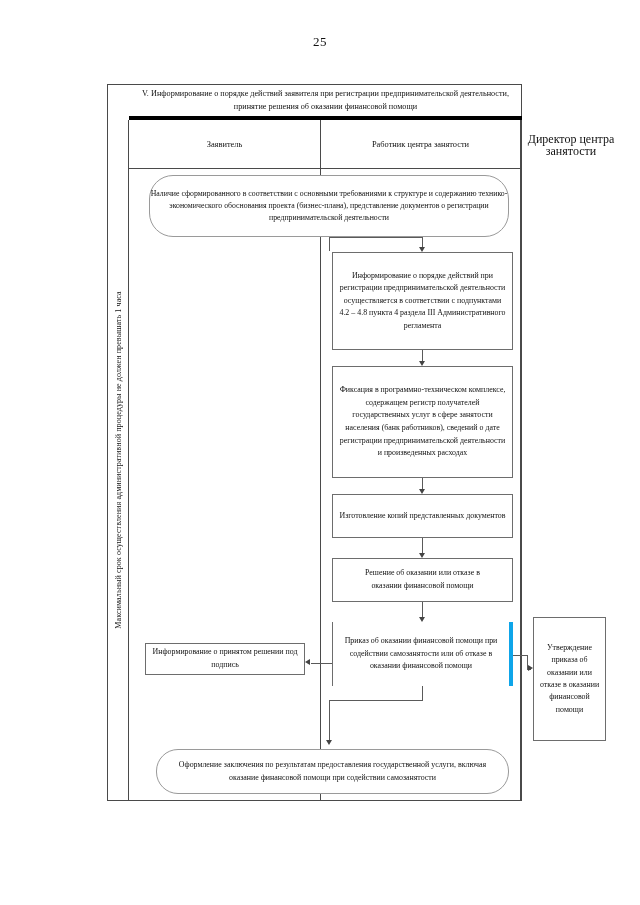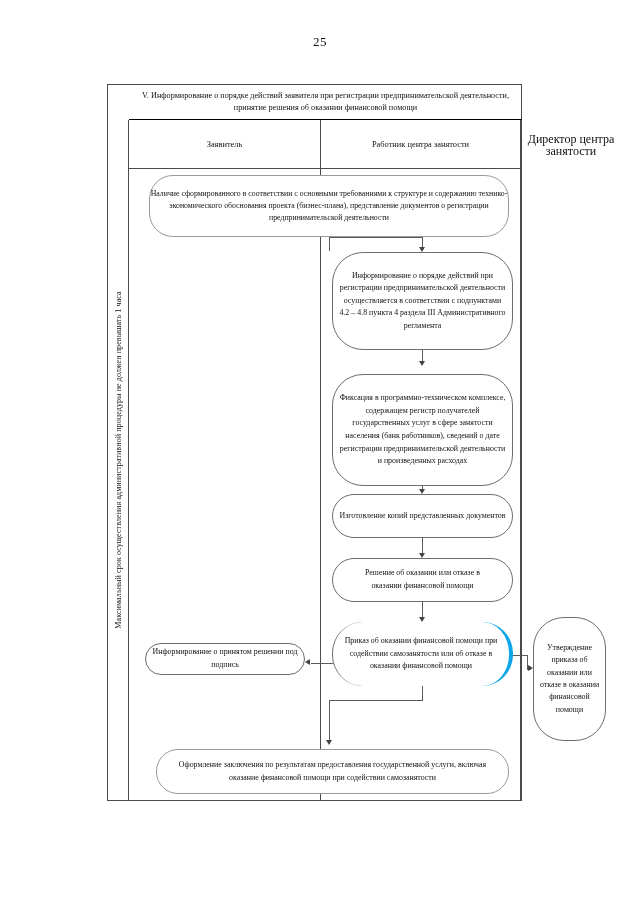--- a/index.html
+++ b/index.html
@@ -12,21 +12,21 @@
     position:absolute;left:0;top:34px;width:640px;text-align:center;
     font-size:13px;letter-spacing:.5px;
   }
   .outer-box{
     position:absolute;left:107px;top:84px;width:415px;height:717px;
     border:1px solid #4a4a4a;box-sizing:border-box;
   }
   
   .title-band{
     position:absolute;left:129px;top:85px;width:393px;height:35px;
-    box-sizing:border-box;border-bottom:1px solid #000000;
+    box-sizing:border-box;border-bottom:4px solid #000000;
     display:flex;align-items:center;justify-content:center;
     padding:0 5px;
   }
   .title-band .txt{
     font-size:8.2px;line-height:12.4px;text-align:center;
   }
   
   .side-strip{
     position:absolute;left:108px;top:120px;width:21px;height:680px;
     box-sizing:border-box;border-right:1px solid #4a4a4a;
@@ -60,34 +60,33 @@
   .hdr3{
     position:absolute;left:521px;top:120px;width:100px;height:49px;
     display:flex;align-items:center;justify-content:center;text-align:center;
     font-size:12px;line-height:12px;box-sizing:border-box;padding:0 4px;
   }
   
   .node{
     position:absolute;box-sizing:border-box;
     display:flex;align-items:center;justify-content:center;text-align:center;
     background:#fff;
-    border-radius:31px;
   }
   .node .txt{display:block;width:100%;}
   .rounded{
     border:1px solid #9a9a9a;border-radius:24px;
   }
   .rect{border:1px solid #6d6d6d;}
   .sidesonly{
     border-left:1px solid #6d6d6d;border-right:4px solid #0ea5e9;
   }
   
   #n-start{left:149px;top:175px;width:360px;height:62px;font-size:7.8px;line-height:12.2px;padding:0 0;}
   #n-inform{left:332px;top:252px;width:181px;height:98px;font-size:7.9px;line-height:12.6px;padding:0 6px;}
-  #n-fix{left:332px;top:374px;width:181px;height:112px;font-size:7.9px;line-height:12.6px;padding:0 6px;}
+  #n-fix{left:332px;top:366px;width:181px;height:112px;font-size:7.9px;line-height:12.6px;padding:0 6px;}
   #n-copy{left:332px;top:494px;width:181px;height:44px;font-size:7.9px;line-height:12.6px;padding:0 6px;}
   #n-decision{left:332px;top:558px;width:181px;height:44px;font-size:7.9px;line-height:12.6px;padding:0 16px;}
   #n-order{left:332px;top:622px;width:181px;height:64px;font-size:7.9px;line-height:12.6px;padding:0 6px;}
   #n-approve{left:533px;top:617px;width:73px;height:124px;font-size:7.9px;line-height:12.4px;padding:0 4px;}
   #n-notify{left:145px;top:643px;width:160px;height:24px;font-size:7.9px;line-height:12.6px;padding:15px 6px;}
   #n-final{left:156px;top:749px;width:353px;height:45px;font-size:7.9px;line-height:12.4px;padding:0 20px;border-radius:22px;}
   
   .ln{position:absolute;background:#5a5a5a;}
   .lnv{width:1px;}
   .lnh{height:1px;}

